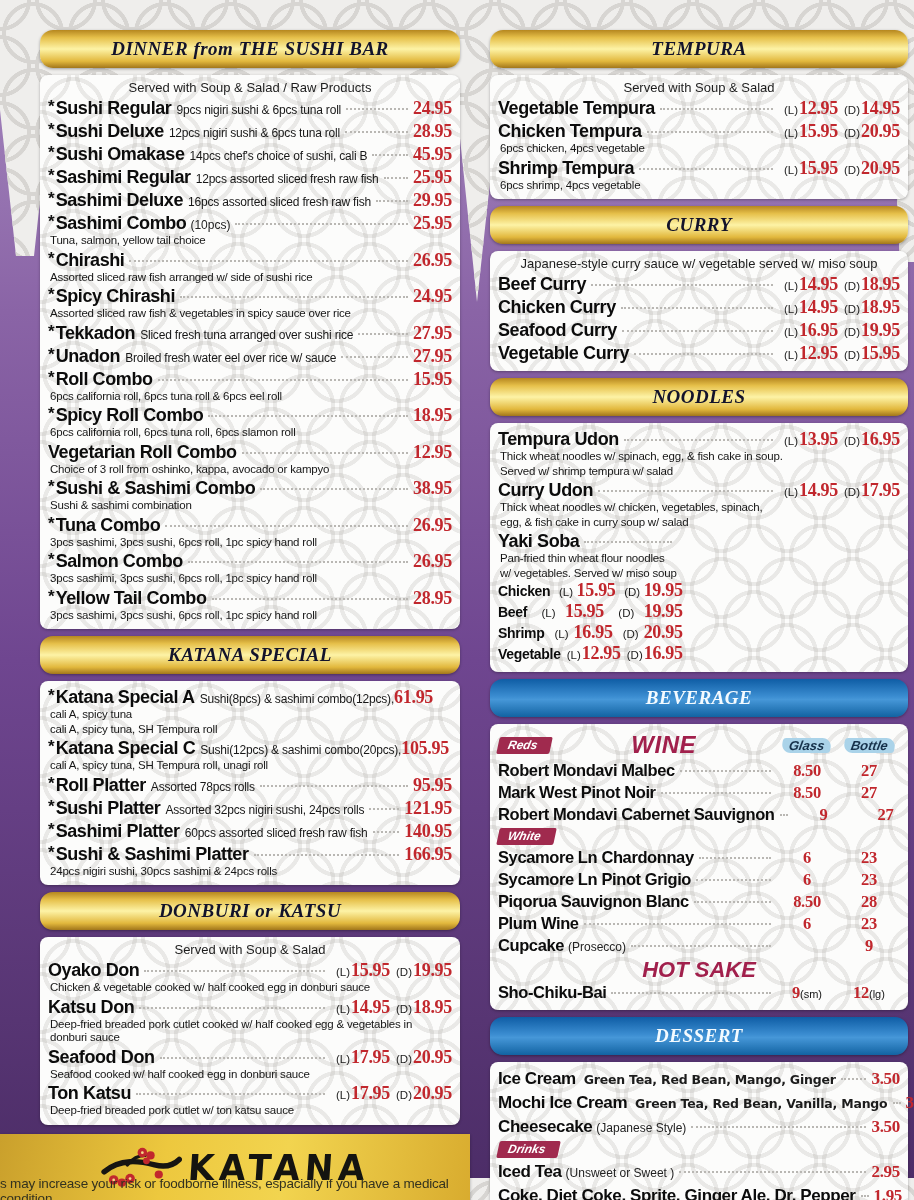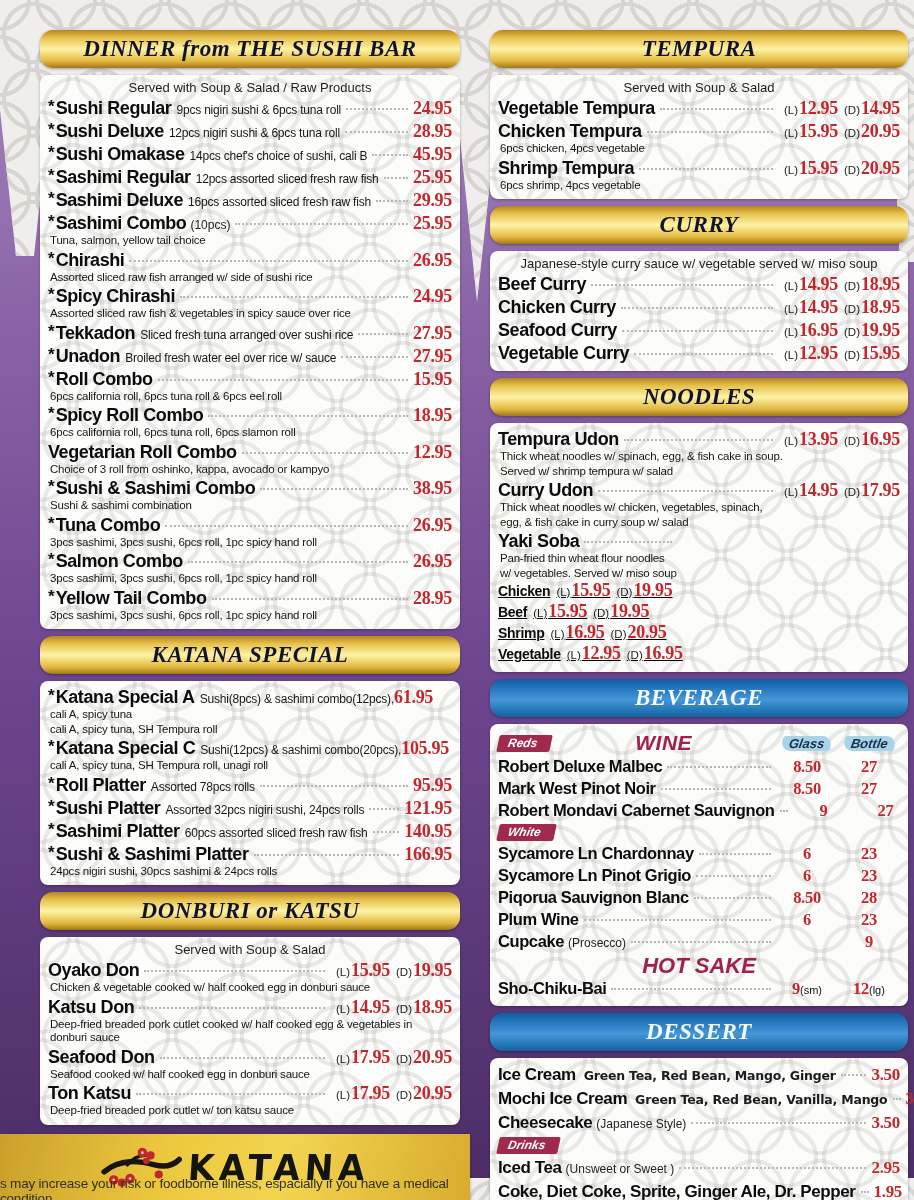--- a/index.html
+++ b/index.html
@@ -27,21 +27,21 @@
 
   
   .col{position:absolute;top:30px;display:flex;flex-direction:column;gap:7px;}
   .col-left{left:40px;width:420px;}
   .col-right{left:490px;width:418px;}
 
   
   .hdr{
     height:38px;border-radius:13px;display:flex;align-items:center;justify-content:center;
     font-family:"Liberation Serif",serif;font-style:italic;font-weight:bold;
-    font-size:23px;letter-spacing:.5px;color:#13132b;
+    font-size:19px;letter-spacing:.5px;color:#13132b;
     box-shadow:0 1px 3px rgba(0,0,0,.35);flex:none;white-space:nowrap;
   }
   .hdr.gold{background:linear-gradient(180deg,#b5871f 0%,#e6c04a 20%,#fdf3a6 50%,#e2b83d 82%,#a1761b 100%);}
   .hdr.blue{background:linear-gradient(180deg,#0f5da5 0%,#3b8dd1 46%,#4россия697d8 54%,#1263a2 100%);color:#f4fbff;}
   .hdr.blue{background:linear-gradient(180deg,#0f5da5 0%,#3b8dd1 46%,#4697d8 54%,#1263a2 100%);color:#f4fbff;justify-content:center;}
 
   
   .panel{
     background-color:#fcfcfb;
     background-image:
@@ -65,29 +65,29 @@
   .right{white-space:nowrap;}
   .price{font-family:"Liberation Serif",serif;font-weight:bold;font-size:18px;color:#c1272d;letter-spacing:-.3px;}
   .ld{font-size:11.5px;color:#1b1b1b;margin:0 1px 0 6px;}
   .desc{font-size:11.5px;color:#161616;line-height:13.5px;letter-spacing:-.2px;margin:0 0 1px 2px;}
 
   
   .variant-item{display:flex;align-items:flex-start;flex-direction:column;}
   .v-left{flex:1 1 auto;min-width:0;}
   .v-left .row .leader{flex:1 1 20px;}
   .v-right{flex:none;text-align:right;}
-  .v-row{display:flex;justify-content:flex-start;align-items:baseline;line-height:19px;text-decoration:underline;}
+  .v-row{display:flex;justify-content:space-between;align-items:baseline;line-height:19px;}
   .v-label{font-weight:bold;font-size:14px;color:#0c0c0c;letter-spacing:-.3px;}
 
   
   .bev .name{font-size:16.5px;line-height:20.5px;}
   .bev .price{font-size:16.5px;}
   .wcol{width:62px;flex:none;text-align:center;white-space:nowrap;}
   .wine-head{display:flex;align-items:center;margin:2px 0 1px 0;}
-  .wine-title{font-style:italic;font-weight:bold;font-size:21px;color:#a1204c;letter-spacing:.5px;}
+  .wine-title{font-style:italic;font-weight:bold;font-size:24px;color:#a1204c;letter-spacing:.5px;}
   .whead{display:inline-block;background:#aad3e9;color:#16314a;font-style:italic;font-weight:bold;font-size:13px;
          padding:0 7px;border-radius:3px 10px 3px 10px;transform:skewX(-10deg);}
   .spacer{flex:1;}
   .ribbon{display:inline-block;background:#a02a4e;color:#fff;font-style:italic;font-weight:bold;font-size:12px;
           padding:1px 14px 2px 10px;transform:skewX(-12deg);border-radius:2px;margin:2px 0;}
   .ribbon-line{line-height:14px;}
   .sake-unit{font-size:11px;color:#141414;font-weight:normal;}
   .center-head{text-align:center;font-style:italic;font-weight:bold;font-size:22px;color:#a1204c;line-height:24px;margin-top:2px;}
 
   
@@ -498,21 +498,21 @@
       <div class="wine-head">
         <span class="ribbon ribbon-line">Reds</span>
         <span class="spacer"></span>
         <span class="wine-title">WINE</span>
         <span class="spacer"></span>
         <span class="wcol"><span class="whead">Glass</span></span>
         <span class="wcol"><span class="whead">Bottle</span></span>
       </div>
       <div class="item bev">
         <div class="row">
-          <span class="left"><span class="name">Robert Deluxe Malbec</span></span>
+          <span class="left"><span class="name">Robert Mondavi Malbec</span></span>
           <span class="leader"></span>
           <span class="wcol"><span class="price">8.50</span></span>
           <span class="wcol"><span class="price">27</span></span>
         </div>
       </div>
       <div class="item bev">
         <div class="row">
           <span class="left"><span class="name">Mark West Pinot Noir</span></span>
           <span class="leader"></span>
           <span class="wcol"><span class="price">8.50</span></span>

